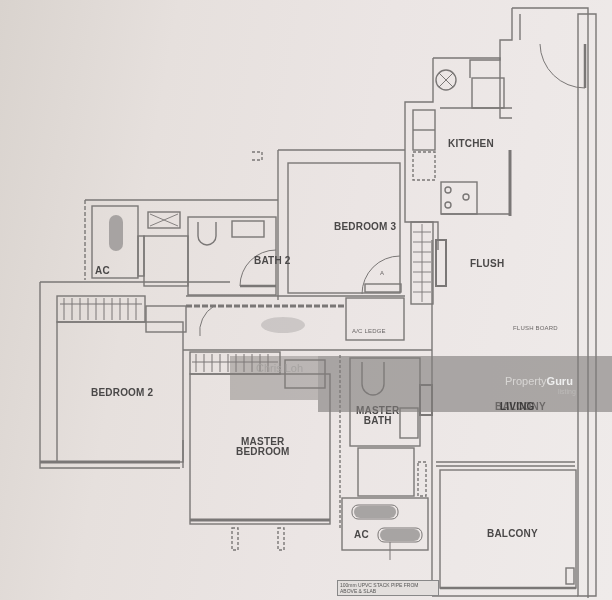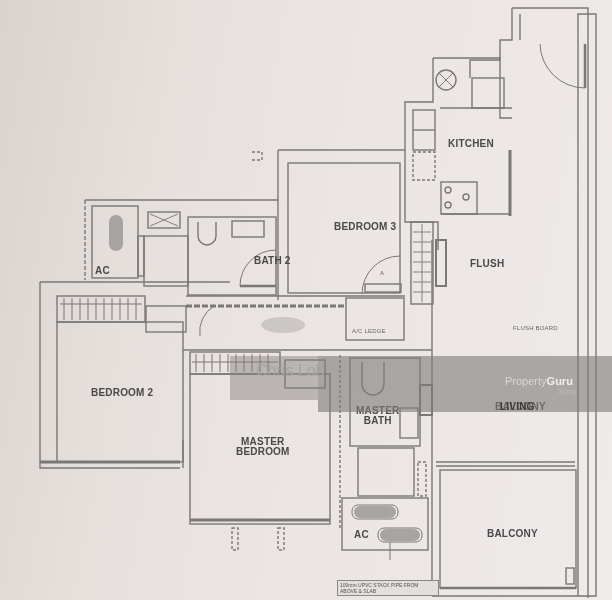--- a/index.html
+++ b/index.html
@@ -23,21 +23,21 @@
     background: rgba(128,124,122,0.45);
   }
   .wm-brand {
     position:absolute; left:505px; top:375px; font-size:11px; color:#d8d6d4; white-space:nowrap;text-align:center;
   }
   .wm-brand b { font-weight:bold; color:#eeeeee; }
   .wm-sub {
     position:absolute; left:558px; top:388px; font-size:7px; color:#bcbab8; white-space:nowrap;
   }
   .wm-agent {
-    position:absolute; left:256px; top:362px; font-size:16px; color:#a6a3a1; white-space:nowrap;
+    position:absolute; left:256px; top:362px; font-size:11px; color:#a6a3a1; white-space:nowrap;
   }
   .note {
     position:absolute; left:337px; top:580px; font-size:5px; color:#555; line-height:6px; width:96px;
     background:#e3dfdd; border:1px solid #888; padding:1px 2px;
   }
 </style>
 </head>
 <body>
 
 <svg id="plan" viewBox="0 0 612 600" xmlns="http://www.w3.org/2000/svg">

